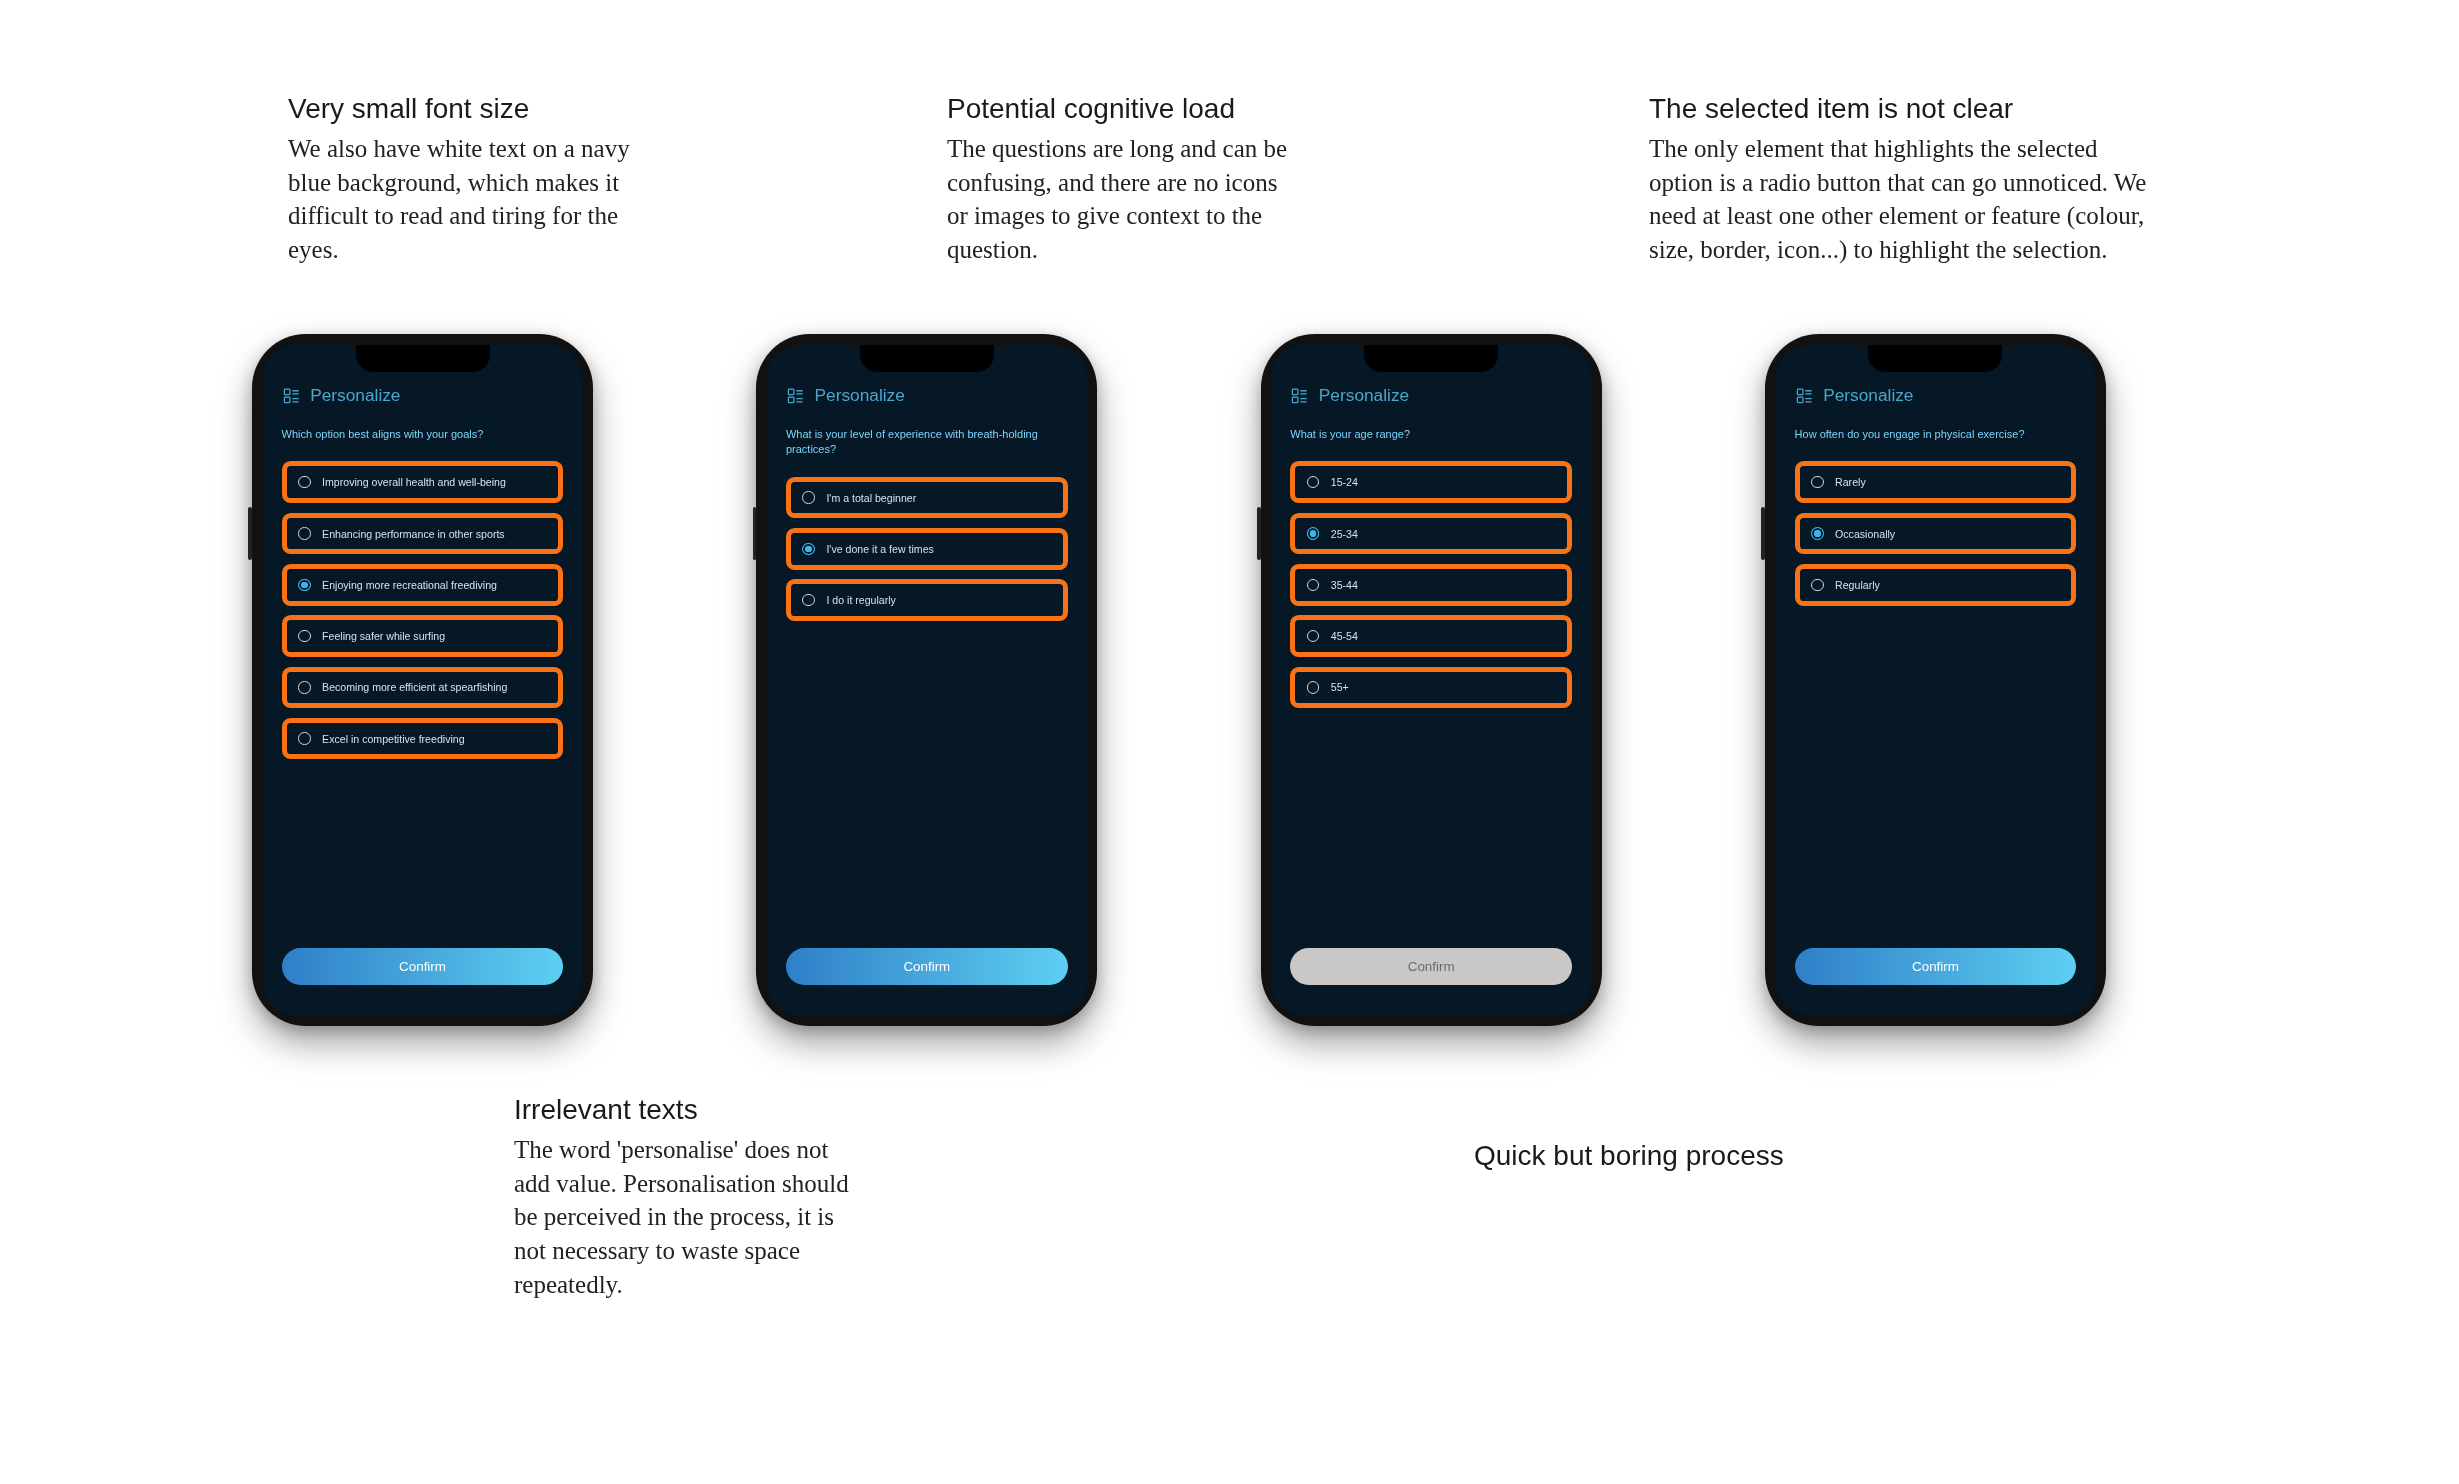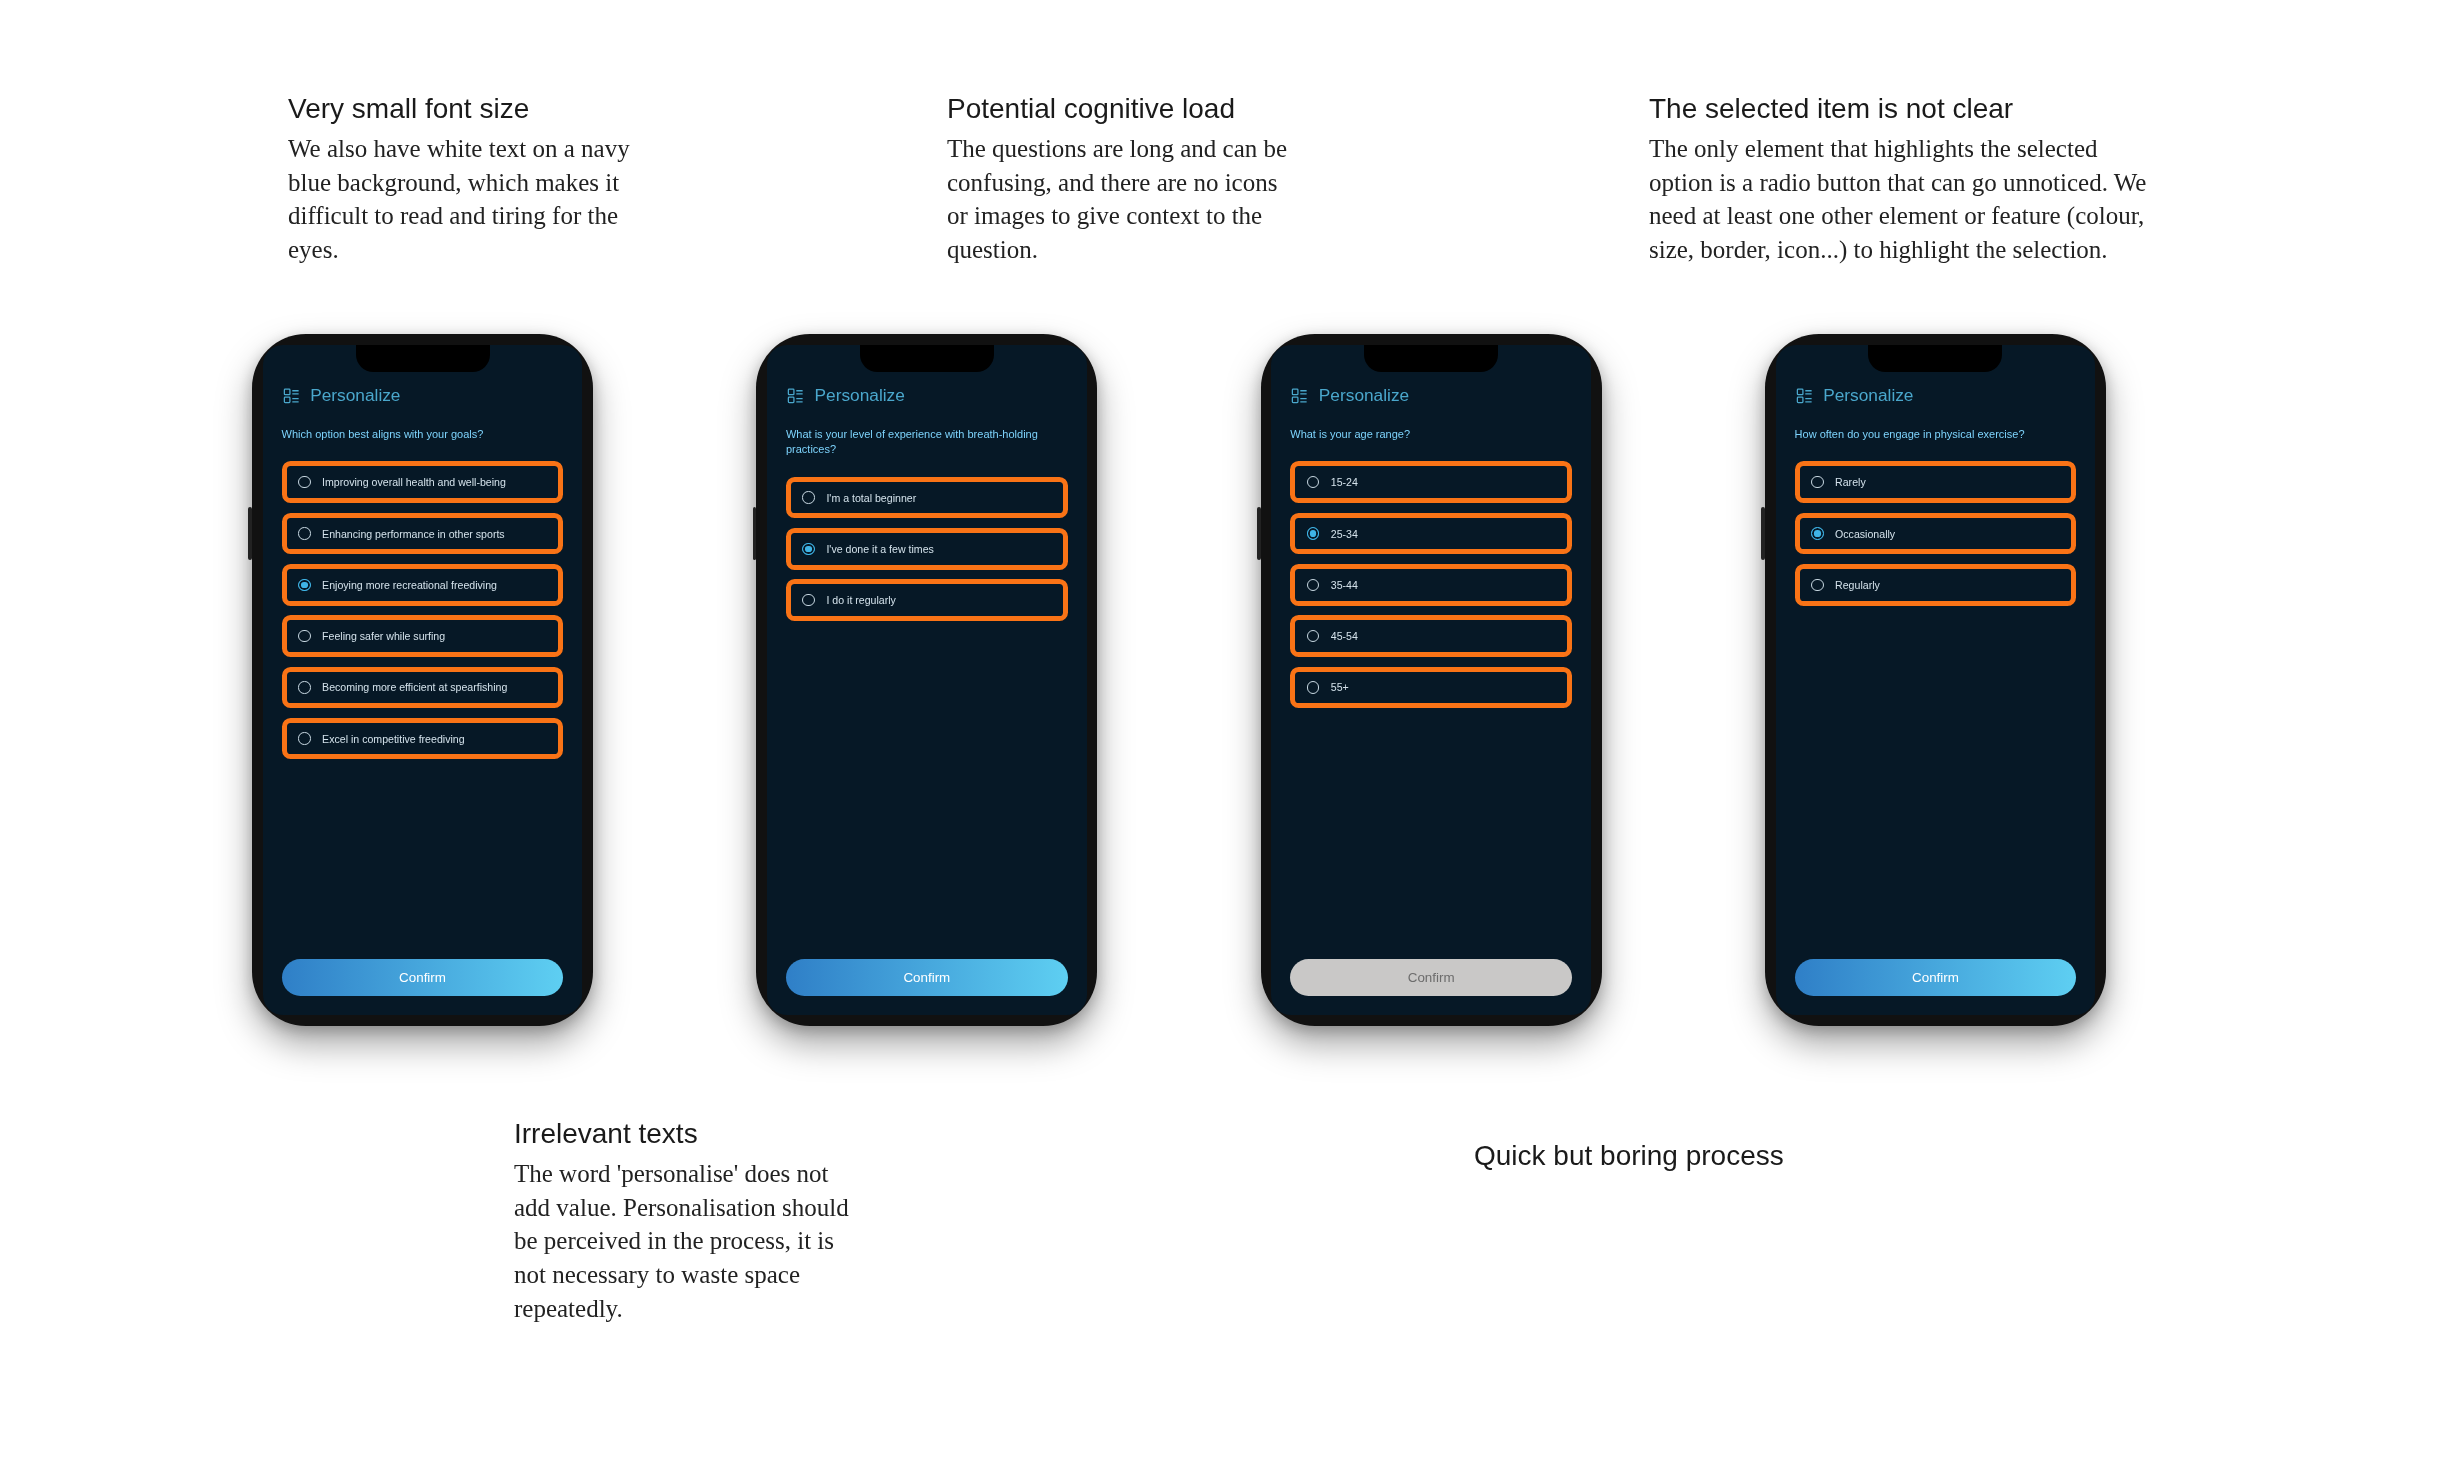--- a/index.html
+++ b/index.html
@@ -27,21 +27,21 @@
     font-weight: 400;
     line-height: 1.35;
     color: #222;
     font-family: Liberation Serif, serif;
   }
 
   
   #anno-1 { top: 91px;  left: 288px; width: 346px;}
   #anno-2 { top: 91px;  left: 947px; width: 346px;}
   #anno-3 { top: 91px;  left: 1649px; width: 528px;}
-  #anno-4 { top: 1116px; left: 514px; width: 346px;}
+  #anno-4 { top: 1092px; left: 514px; width: 346px;}
   #anno-5 { top: 1138px; left: 1474px; width: 355px;}
 
   
   .phone-row {
     position: absolute;
     top: 334px;
     left: 252px;
     width: 1854px;
     display: flex;
     justify-content: space-between;
@@ -60,25 +60,25 @@
     content:"";
     position:absolute;
     left:-3.8px; top:173px;
     width:3.8px; height:53px;
     background:#222; border-radius:2.9px;
   }
   .screen {
     width: 100%;
     height: 100%;
     background: #061826;
-    border-radius: 20px;
+    border-radius: 32px;
     overflow: hidden;
     display: flex;
     flex-direction: column;
-    padding: 25px 19px 19px;
+    padding: 25px 19px 30px;
     color: #d9e6ef;
     position: relative;
   }
   .notch {
     position: absolute;
     top: 0;
     left: 50%;
     transform: translateX(-50%);
     width: 134px;
     height: 27px;

